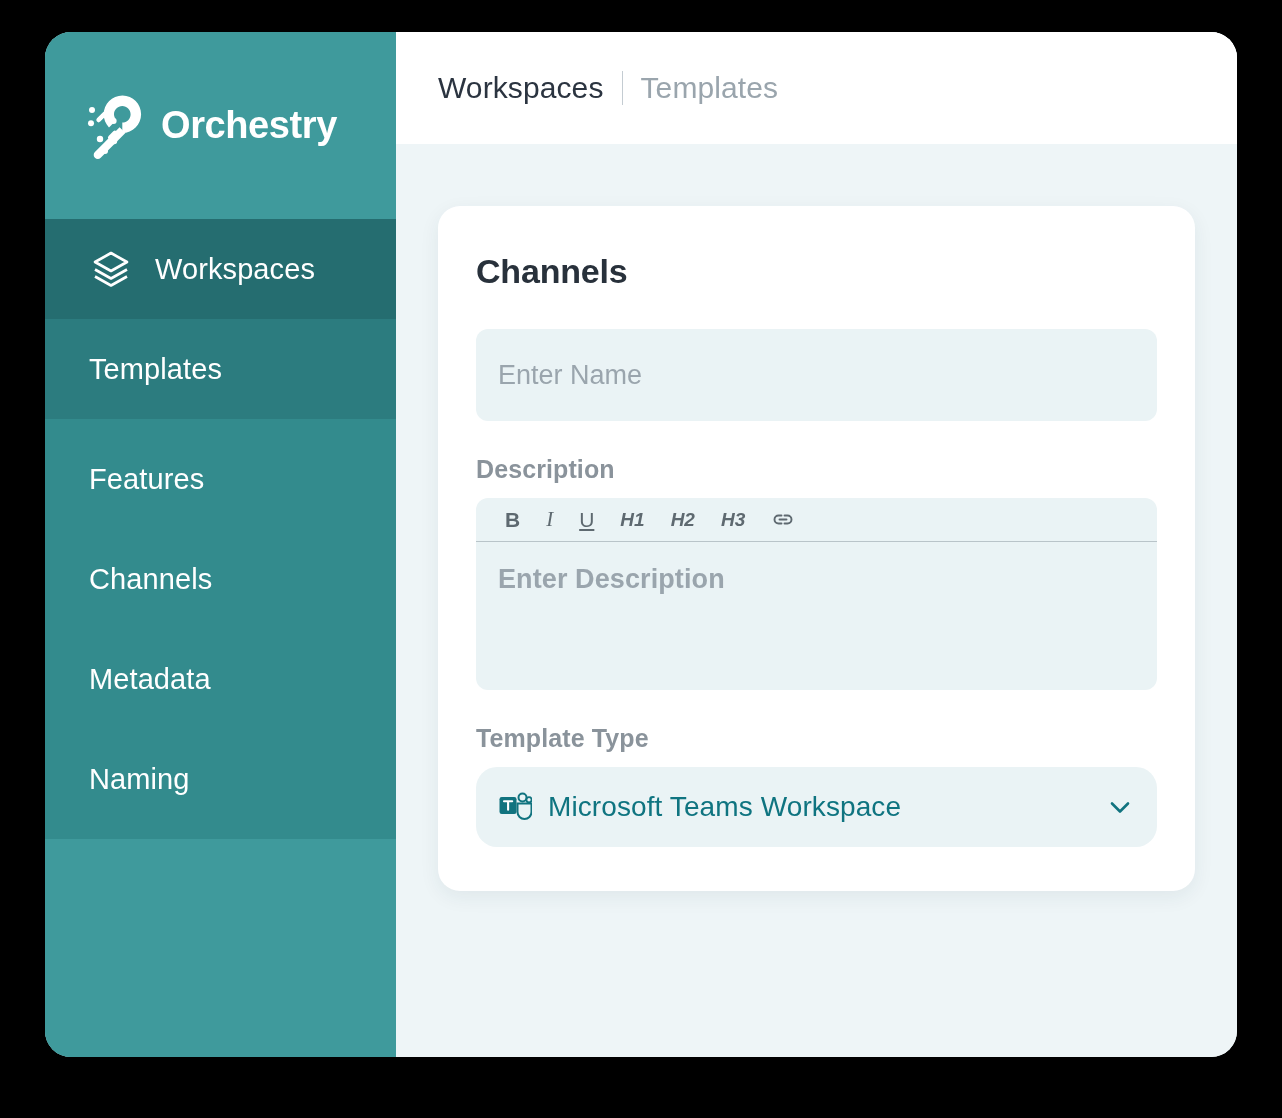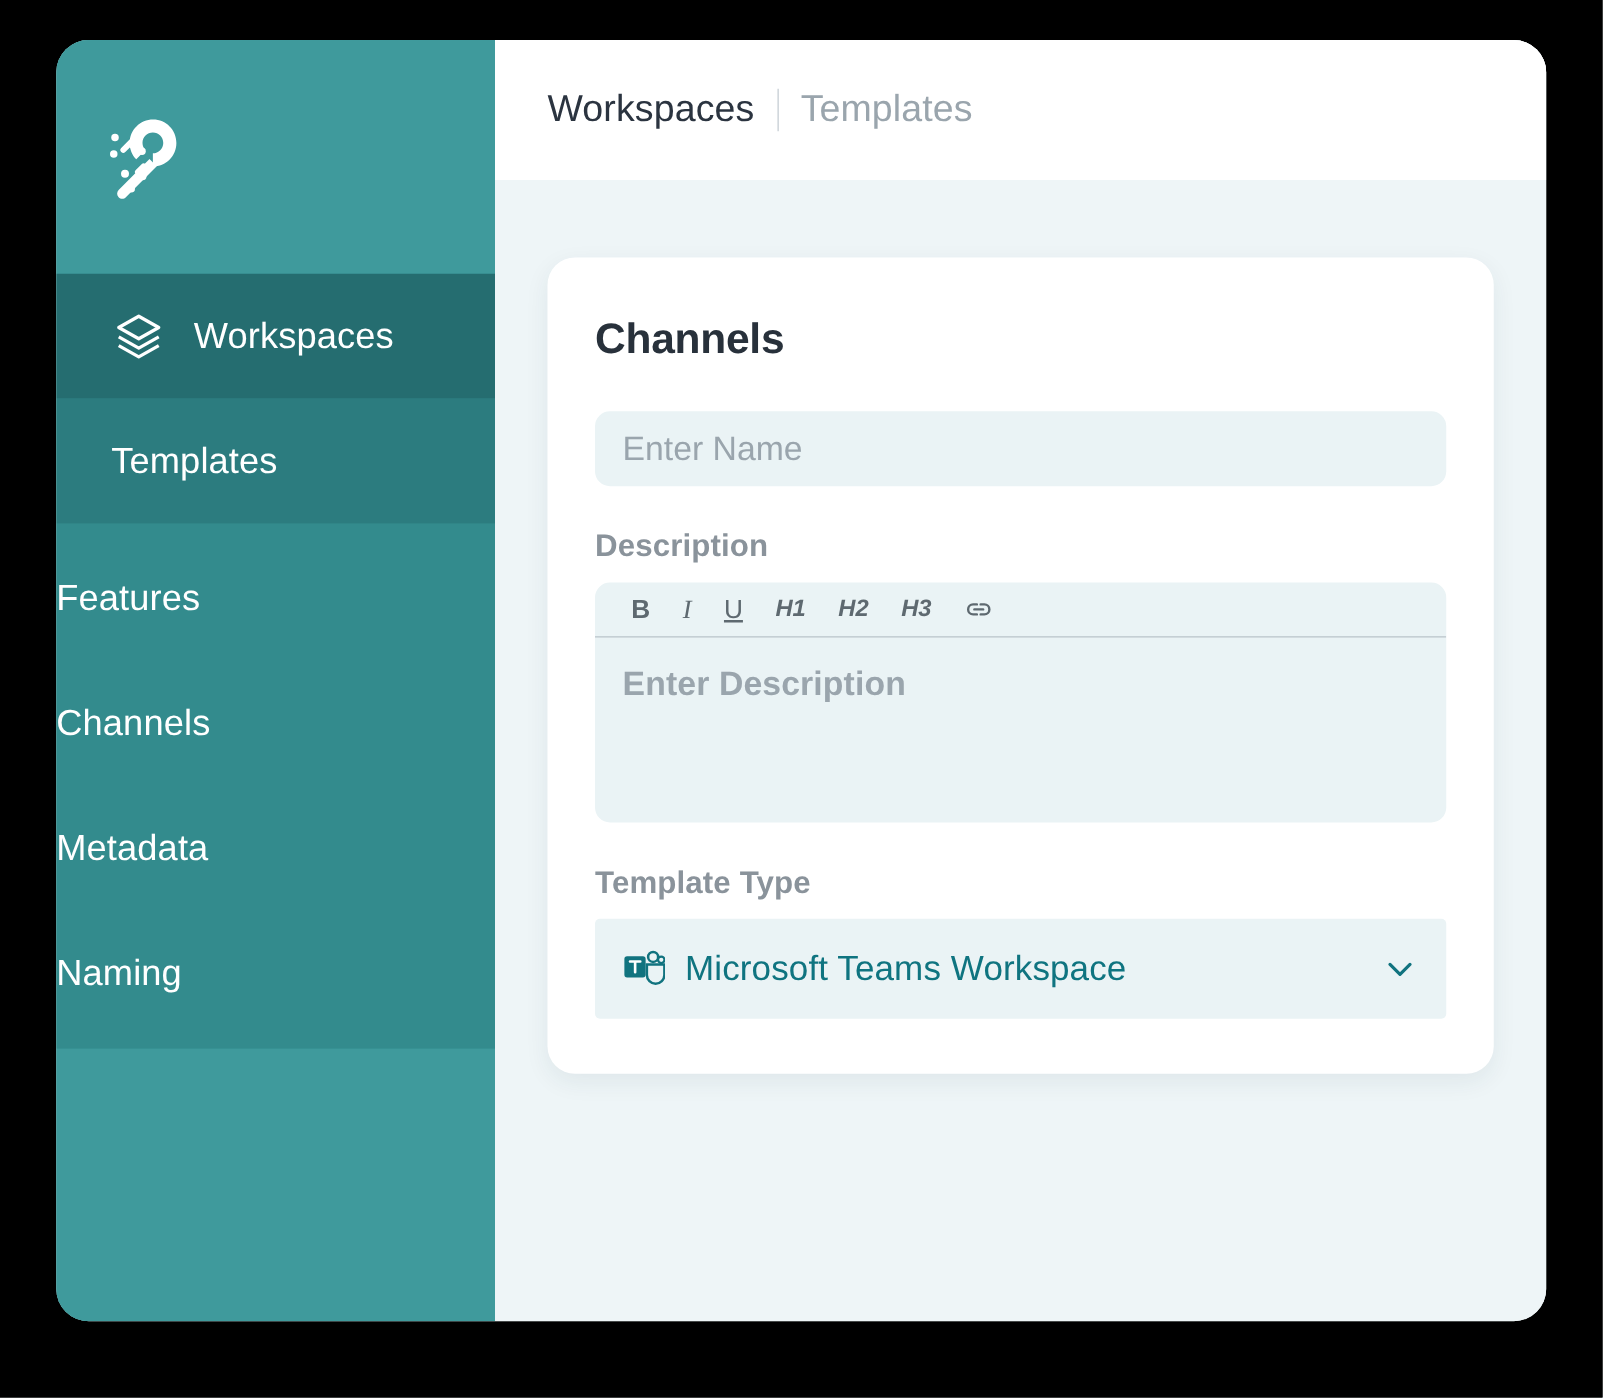--- a/index.html
+++ b/index.html
@@ -89,20 +89,21 @@
 
   .nav-sub-group {
     background: #338b8d;
     padding-top: 10px;
     padding-bottom: 10px;
   }
   .nav-sub-item {
     height: 100px;
     display: flex;
     align-items: center;
+    padding-left: 44px;
     cursor: pointer;
   }
   .nav-sub-item .nav-label {
     color: #ffffff;
     font-size: 29px;
     letter-spacing: 0.1px;
   }
 
   .sidebar-filler {
     flex: 1 1 auto;
@@ -172,21 +173,21 @@
     font-weight: bold;
     color: #8a939b;
     letter-spacing: 0.1px;
     margin-bottom: 14px;
   }
 
   .text-input {
     background: #eaf3f5;
     border: none;
     border-radius: 12px;
-    height: 60px;
+    height: 92px;
     width: 100%;
     padding: 0 22px;
     font-size: 27px;
     color: #4a5560;
     font-family: "Liberation Sans", sans-serif;
     outline: none;
   }
   .text-input::placeholder { color: #9aa5ad; }
 
   .field-block { margin-bottom: 34px; }
@@ -230,21 +231,21 @@
     padding: 22px 22px;
     font-size: 27px;
     color: #9aa5ad;
     letter-spacing: 0.1px;
     font-weight: bold;
   }
 
   
   .select-box {
     background: #eaf3f5;
-    border-radius: 4px;
+    border-radius: 21px;
     height: 80px;
     display: flex;
     align-items: center;
     padding: 0 22px;
     cursor: pointer;
     gap: 16px;
   }
   .teams-icon { width: 34px; height: 34px; flex: 0 0 34px; display: block; }
   .select-value {
     font-size: 28px;
@@ -272,20 +273,21 @@
             <circle cx="11.0" cy="21.0" r="3.0"></circle>
             <circle cx="10.0" cy="34.2" r="3.0"></circle>
             <circle cx="32.6" cy="32.0" r="3.0"></circle>
             <circle cx="19.0" cy="50.0" r="3.2"></circle>
             <circle cx="33.0" cy="52.0" r="3.2"></circle>
             <circle cx="24.0" cy="62.0" r="3.0"></circle>
             <rect x="26.0" y="44.0" width="11.0" height="4.4" rx="2.2" transform="rotate(-45 31.5 46.2)"></rect>
           </g>
         </svg>
       </span>
+      <span class="logo-text">Orchestry</span>
     </div>
 
     <div class="nav-primary">
       <span class="layers-icon">
         <svg viewBox="0 0 44 44" width="44" height="44" aria-hidden="true">
           <g fill="none" stroke="#ffffff" stroke-width="2.6" stroke-linejoin="round">
             <path d="M22 6 38 15 22 24 6 15z"></path>
             <path d="M6 22.5 22 31.5 38 22.5"></path>
             <path d="M6 29.5 22 38.5 38 29.5"></path>
           </g>

